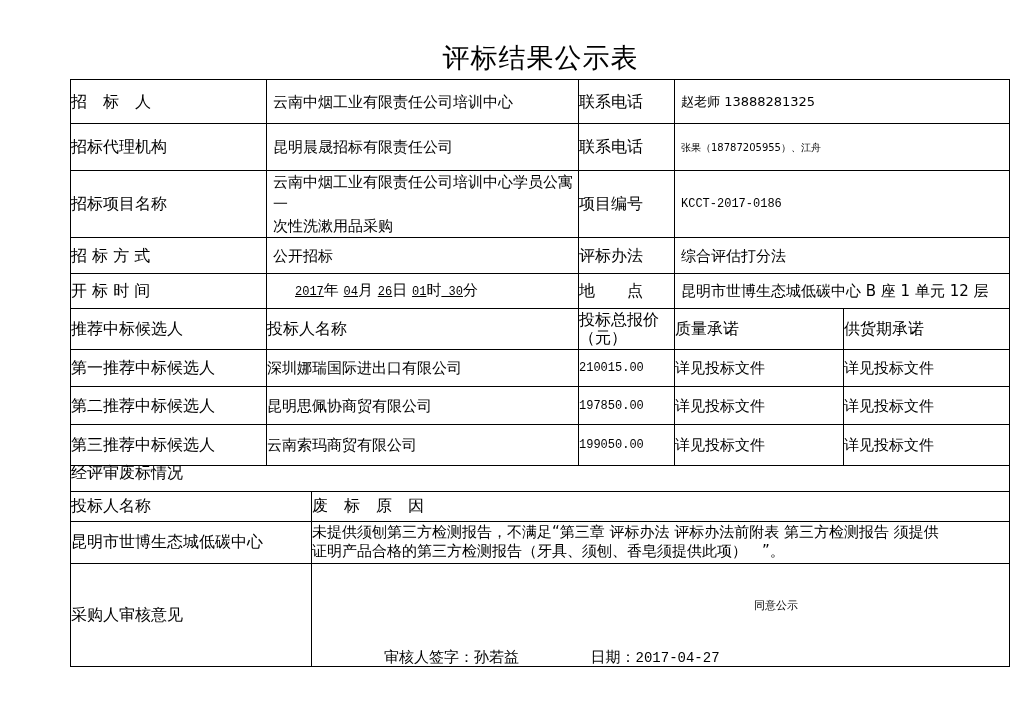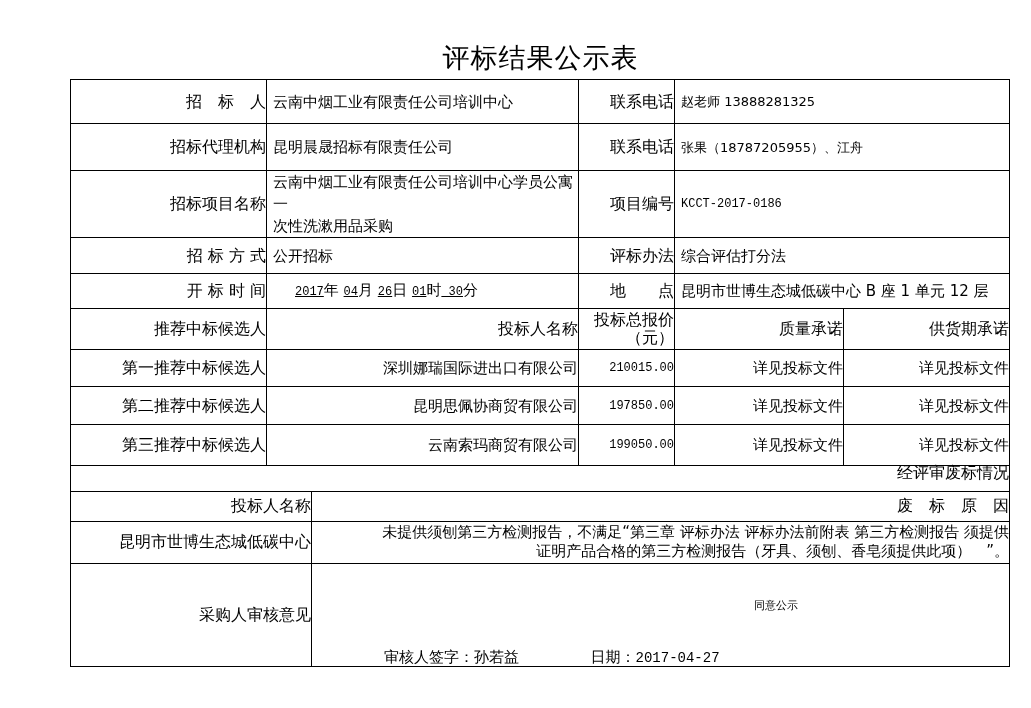--- a/index.html
+++ b/index.html
@@ -2,21 +2,21 @@
 <html><head>
 <meta charset="utf-8">
 <style>
   html, body { margin:0; padding:0; background:#ffffff; }
   body { width:1031px; height:708px; position:relative; overflow:hidden;
          font-family:"DejaVu Sans", "Liberation Sans", sans-serif; color:#000; }
   .title { position:absolute; left:0; width:1081px; top:40px; text-align:center;
            font-size:27px; letter-spacing:1px; font-family:"DejaVu Serif", serif; }
   table { position:absolute; border-collapse:collapse; table-layout:fixed; }
   td { border:1.5px solid #000; padding:0; font-size:15px; line-height:20px; }
-  .c { text-align:right; }
+  .c { text-align:left; }
   .l { text-align:left; padding-left:6px; }
   .mono { font-family:Liberation Mono, monospace; font-size:12px; }
   .lab { font-size:16px; }
   .u { text-decoration:underline;margin-top:9px; }
   #t1 { left:70px; top:79px; width:939px; }
   #t2 { left:70px; top:455px; width:939px; }
 </style>
 </head>
 <body>
 
@@ -34,21 +34,21 @@
       <tr style="height:44px">
     <td class="c lab">招　标　人</td>
     <td class="l">云南中烟工业有限责任公司培训中心</td>
     <td class="c lab">联系电话</td>
     <td class="l" colspan="2"><span style="font-size:13px">赵老师 13888281325</span></td>
   </tr>
   <tr style="height:47px">
     <td class="c lab">招标代理机构</td>
     <td class="l">昆明晨晟招标有限责任公司</td>
     <td class="c lab">联系电话</td>
-    <td class="l" colspan="2"><span style="font-size:13px">张果（18787205955）、江舟</span></td>
+    <td class="l" colspan="2"><span style="font-size:10px">张果（18787205955）、江舟</span></td>
   </tr>
   <tr style="height:57px">
     <td class="c lab">招标项目名称</td>
     <td class="l" style="line-height:22px">
       <div>云南中烟工业有限责任公司培训中心学员公寓一</div>
       <div>次性洗漱用品采购</div>
     </td>
     <td class="c lab">项目编号</td>
     <td class="l mono" colspan="2">KCCT-2017-0186</td>
   </tr>

